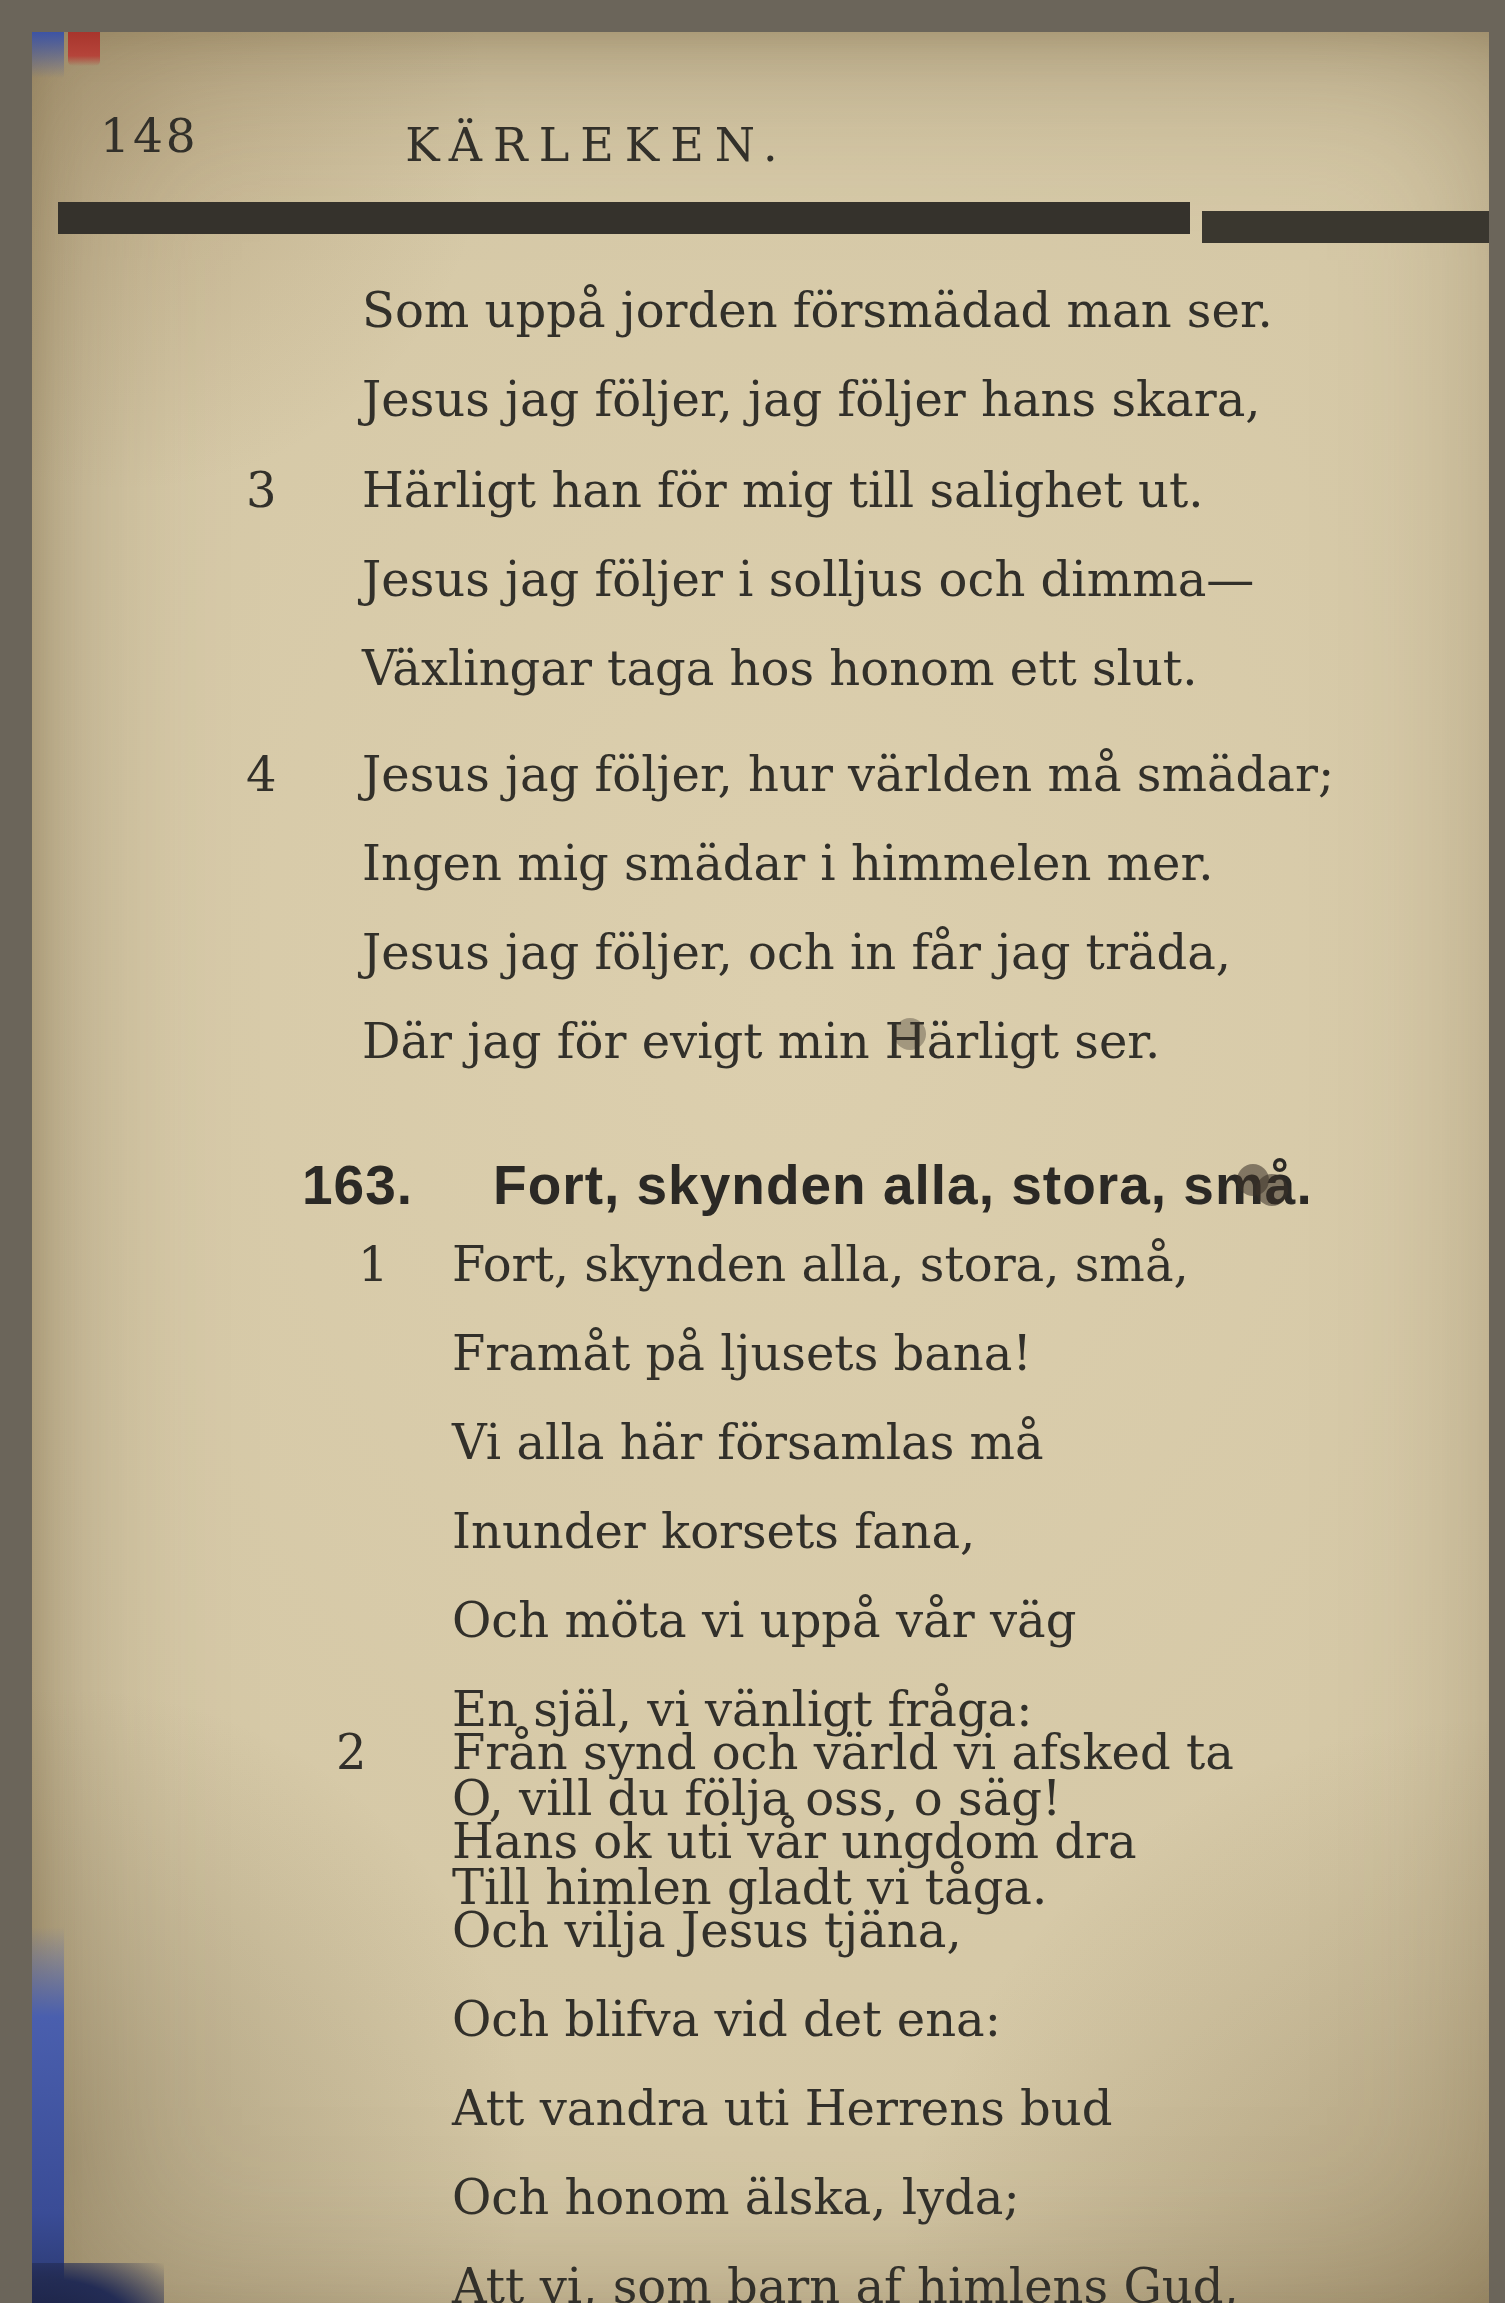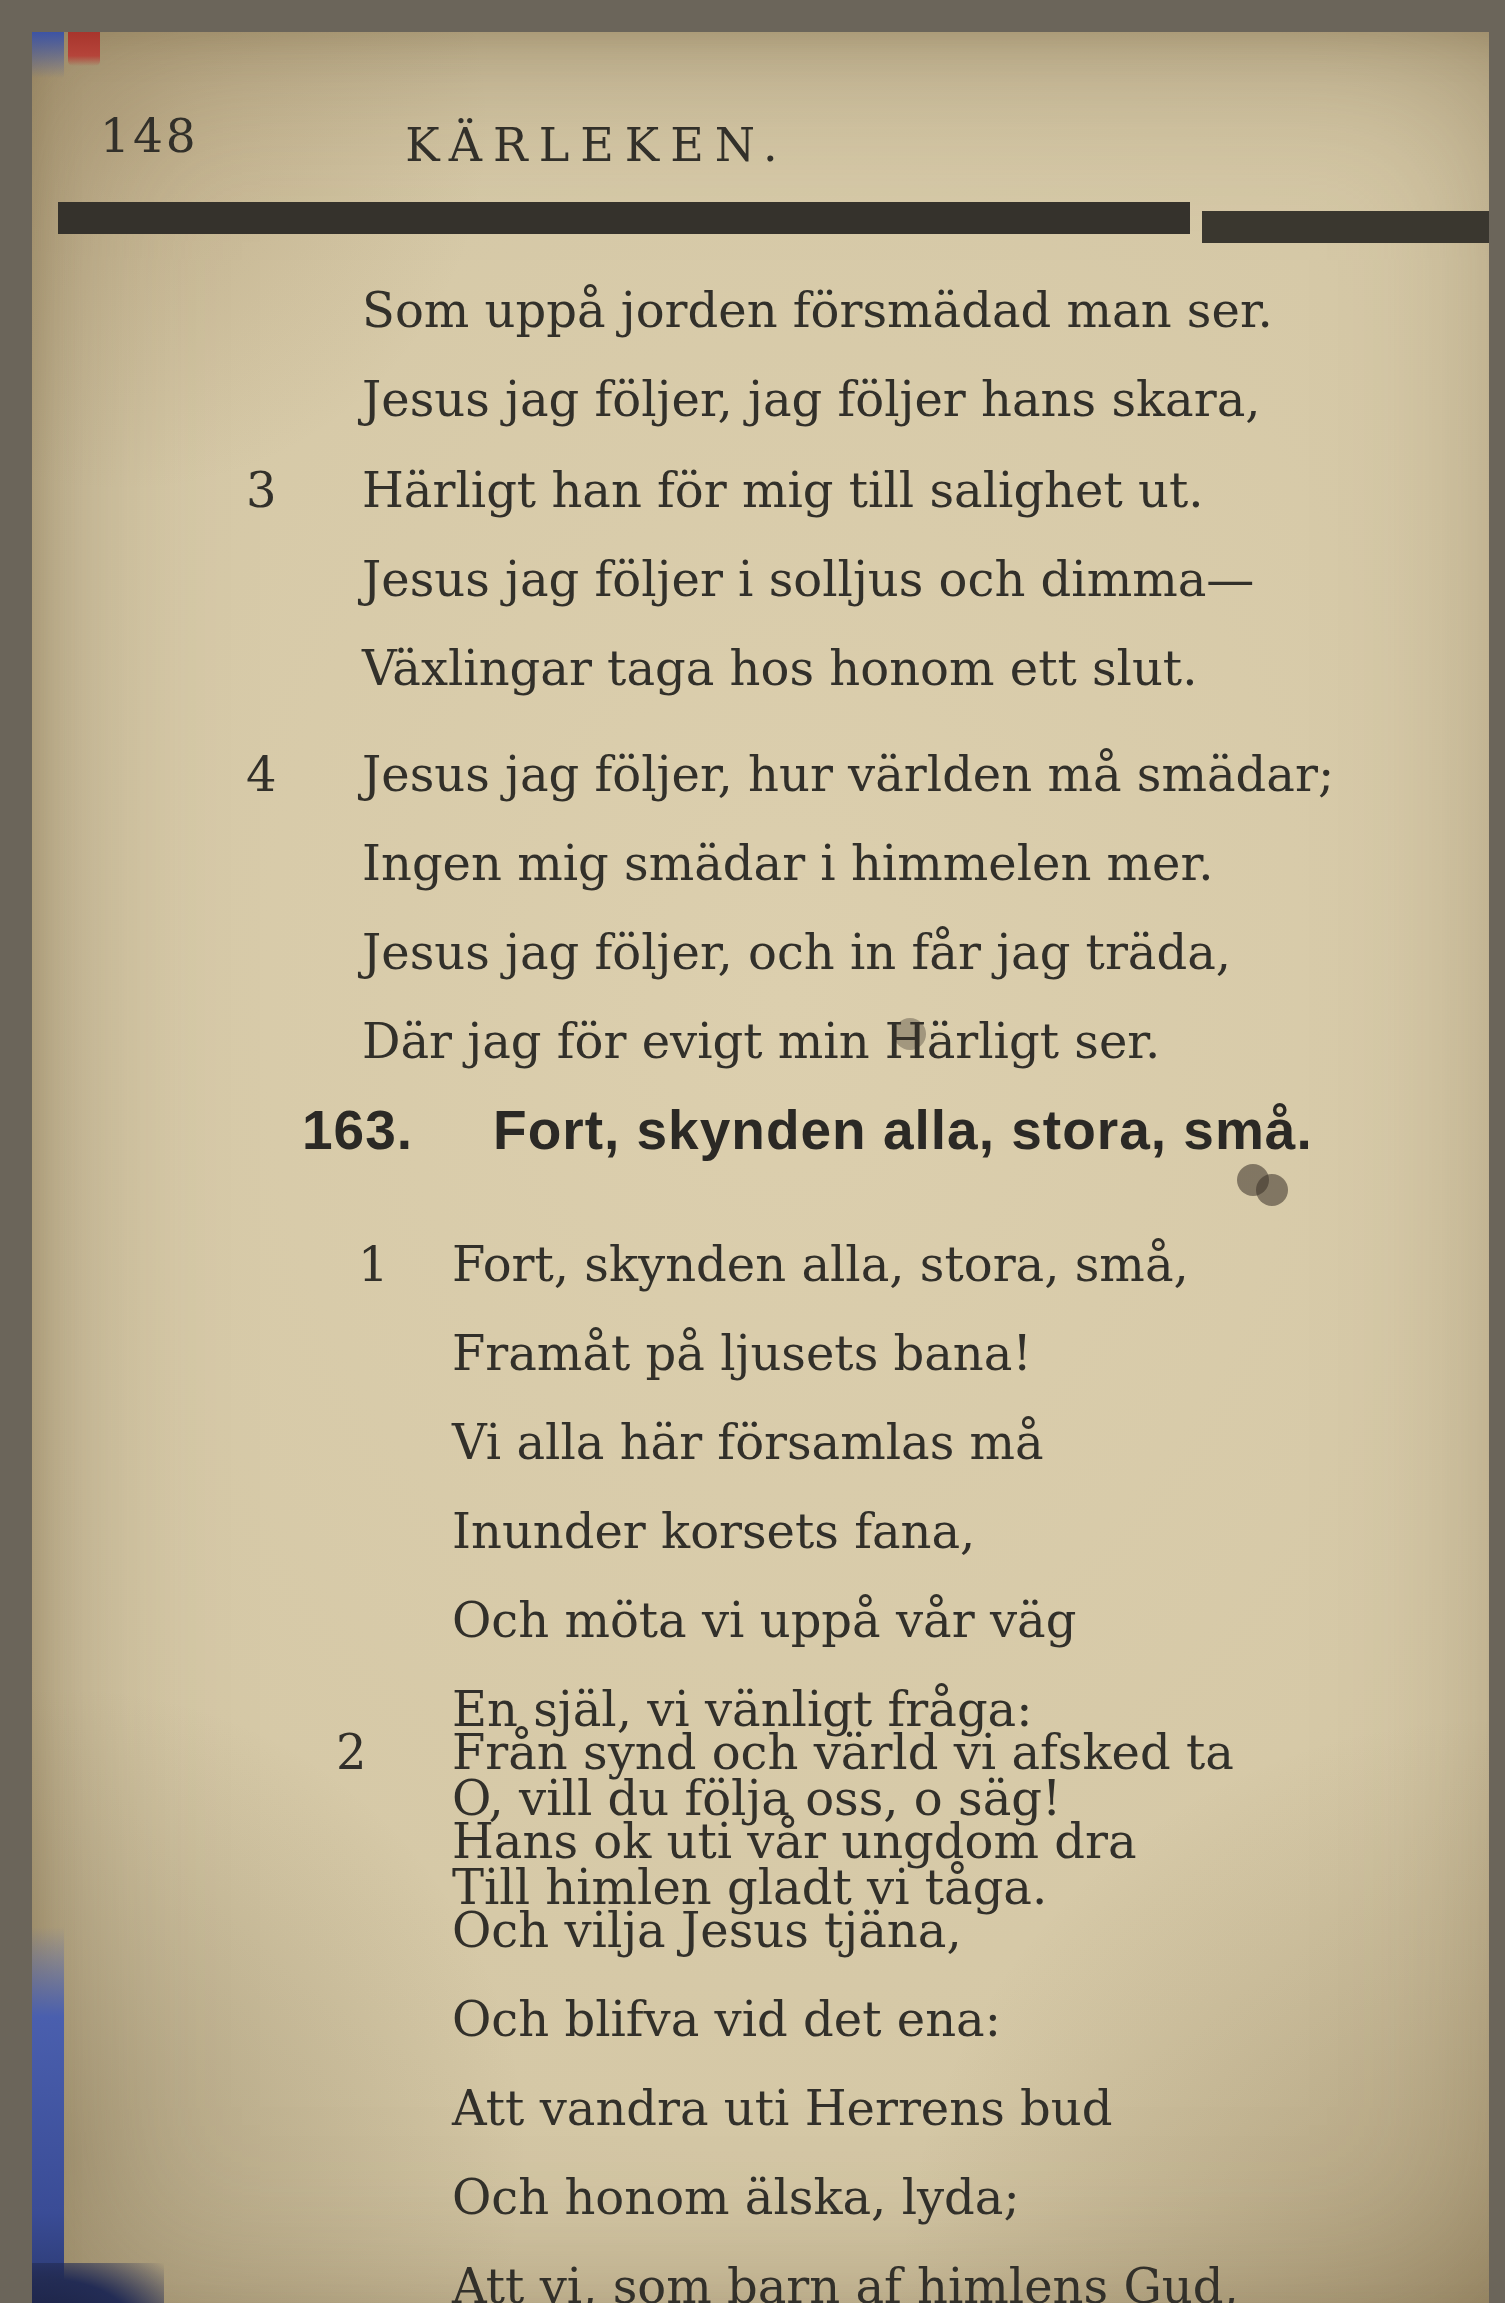--- a/index.html
+++ b/index.html
@@ -41,21 +41,21 @@
   .block { position:absolute; font-size:48px; line-height:57px; }
   .vnum {
     position:absolute; width:60px; text-align:right;
   }
   .b-cont { top:218px; left:298px; }
   .b-v3   { top:398px; left:298px; }
   .b-v4   { top:682px; left:298px; }
   .b-v3 .vnum, .b-v4 .vnum { left:-100px; }
 
   .hymn-heading {
-    position:absolute; top:1050px; left:238px;
+    position:absolute; top:1105px; left:238px;
     font-family:"Liberation Sans","DejaVu Sans",sans-serif;
     font-weight:700; font-size:55px; letter-spacing:1px; color:#2b2925;
   }
   .hymn-title { margin-left:48px; }
 
   .b-v1 { top:1172px; left:388px; }
   .b-v2 { top:1660px; left:388px; }
   .b-v1 .vnum { left:-78px; }
   .b-v2 .vnum { left:-100px; }
 

